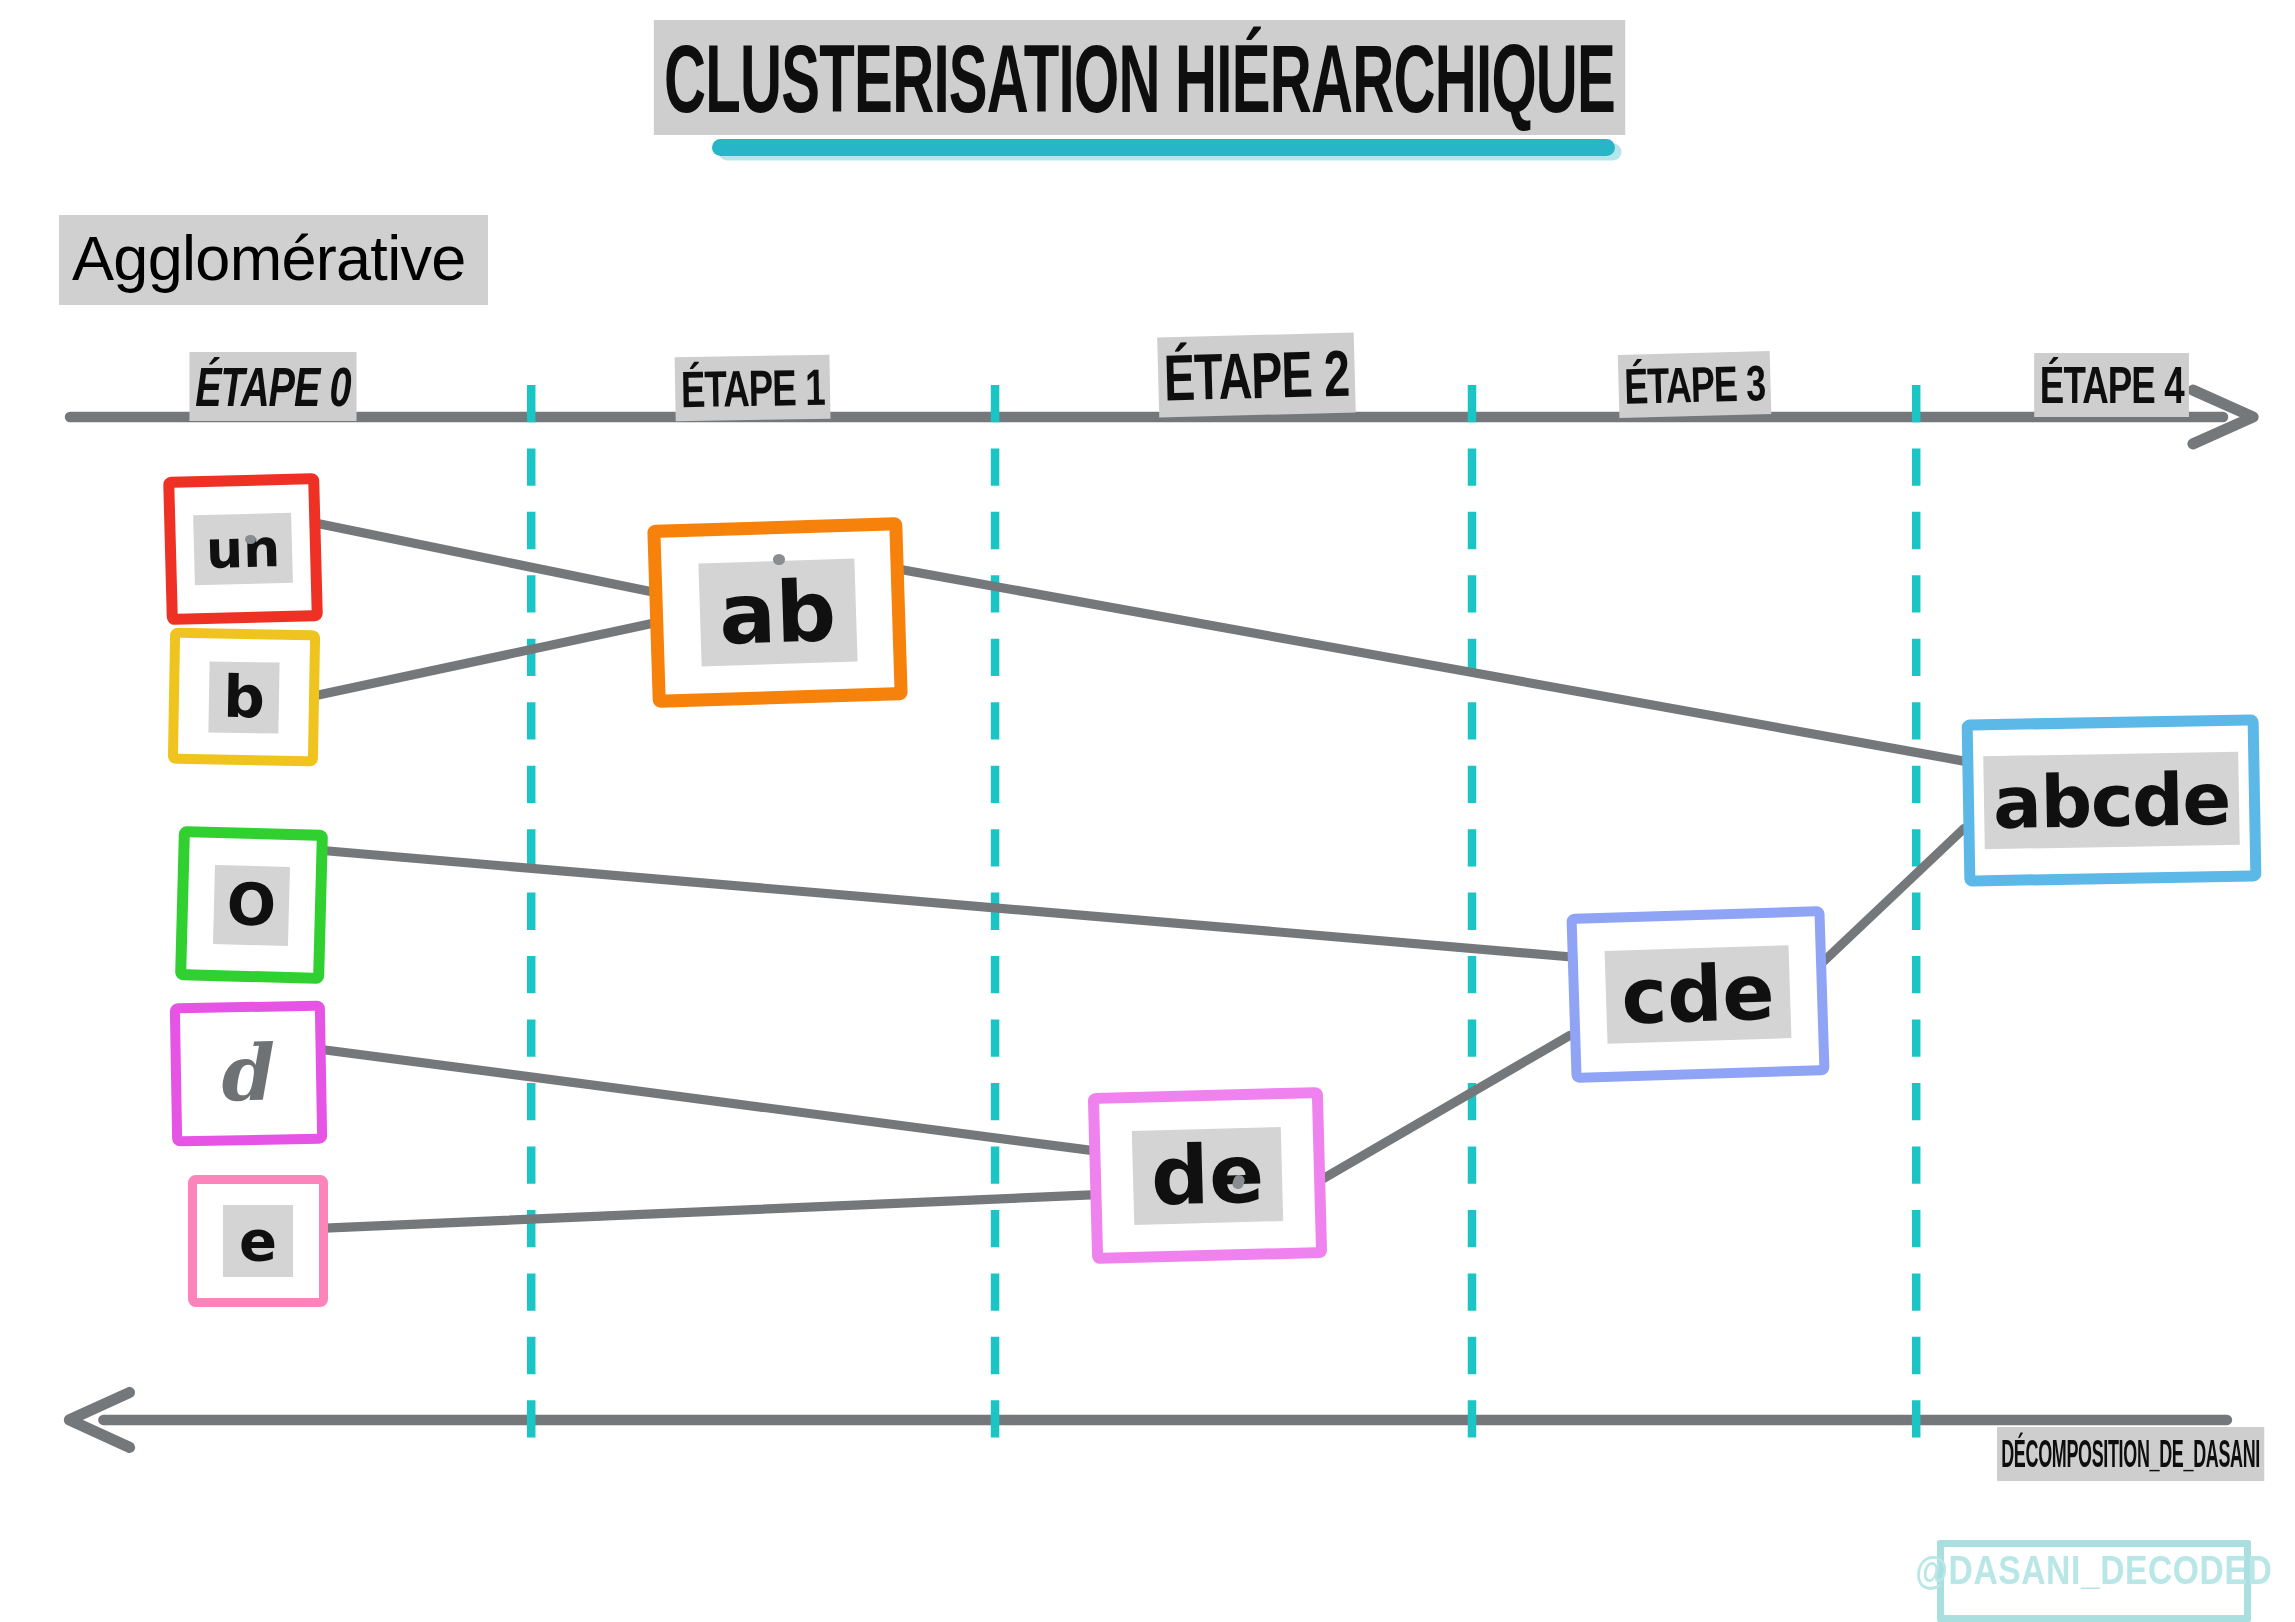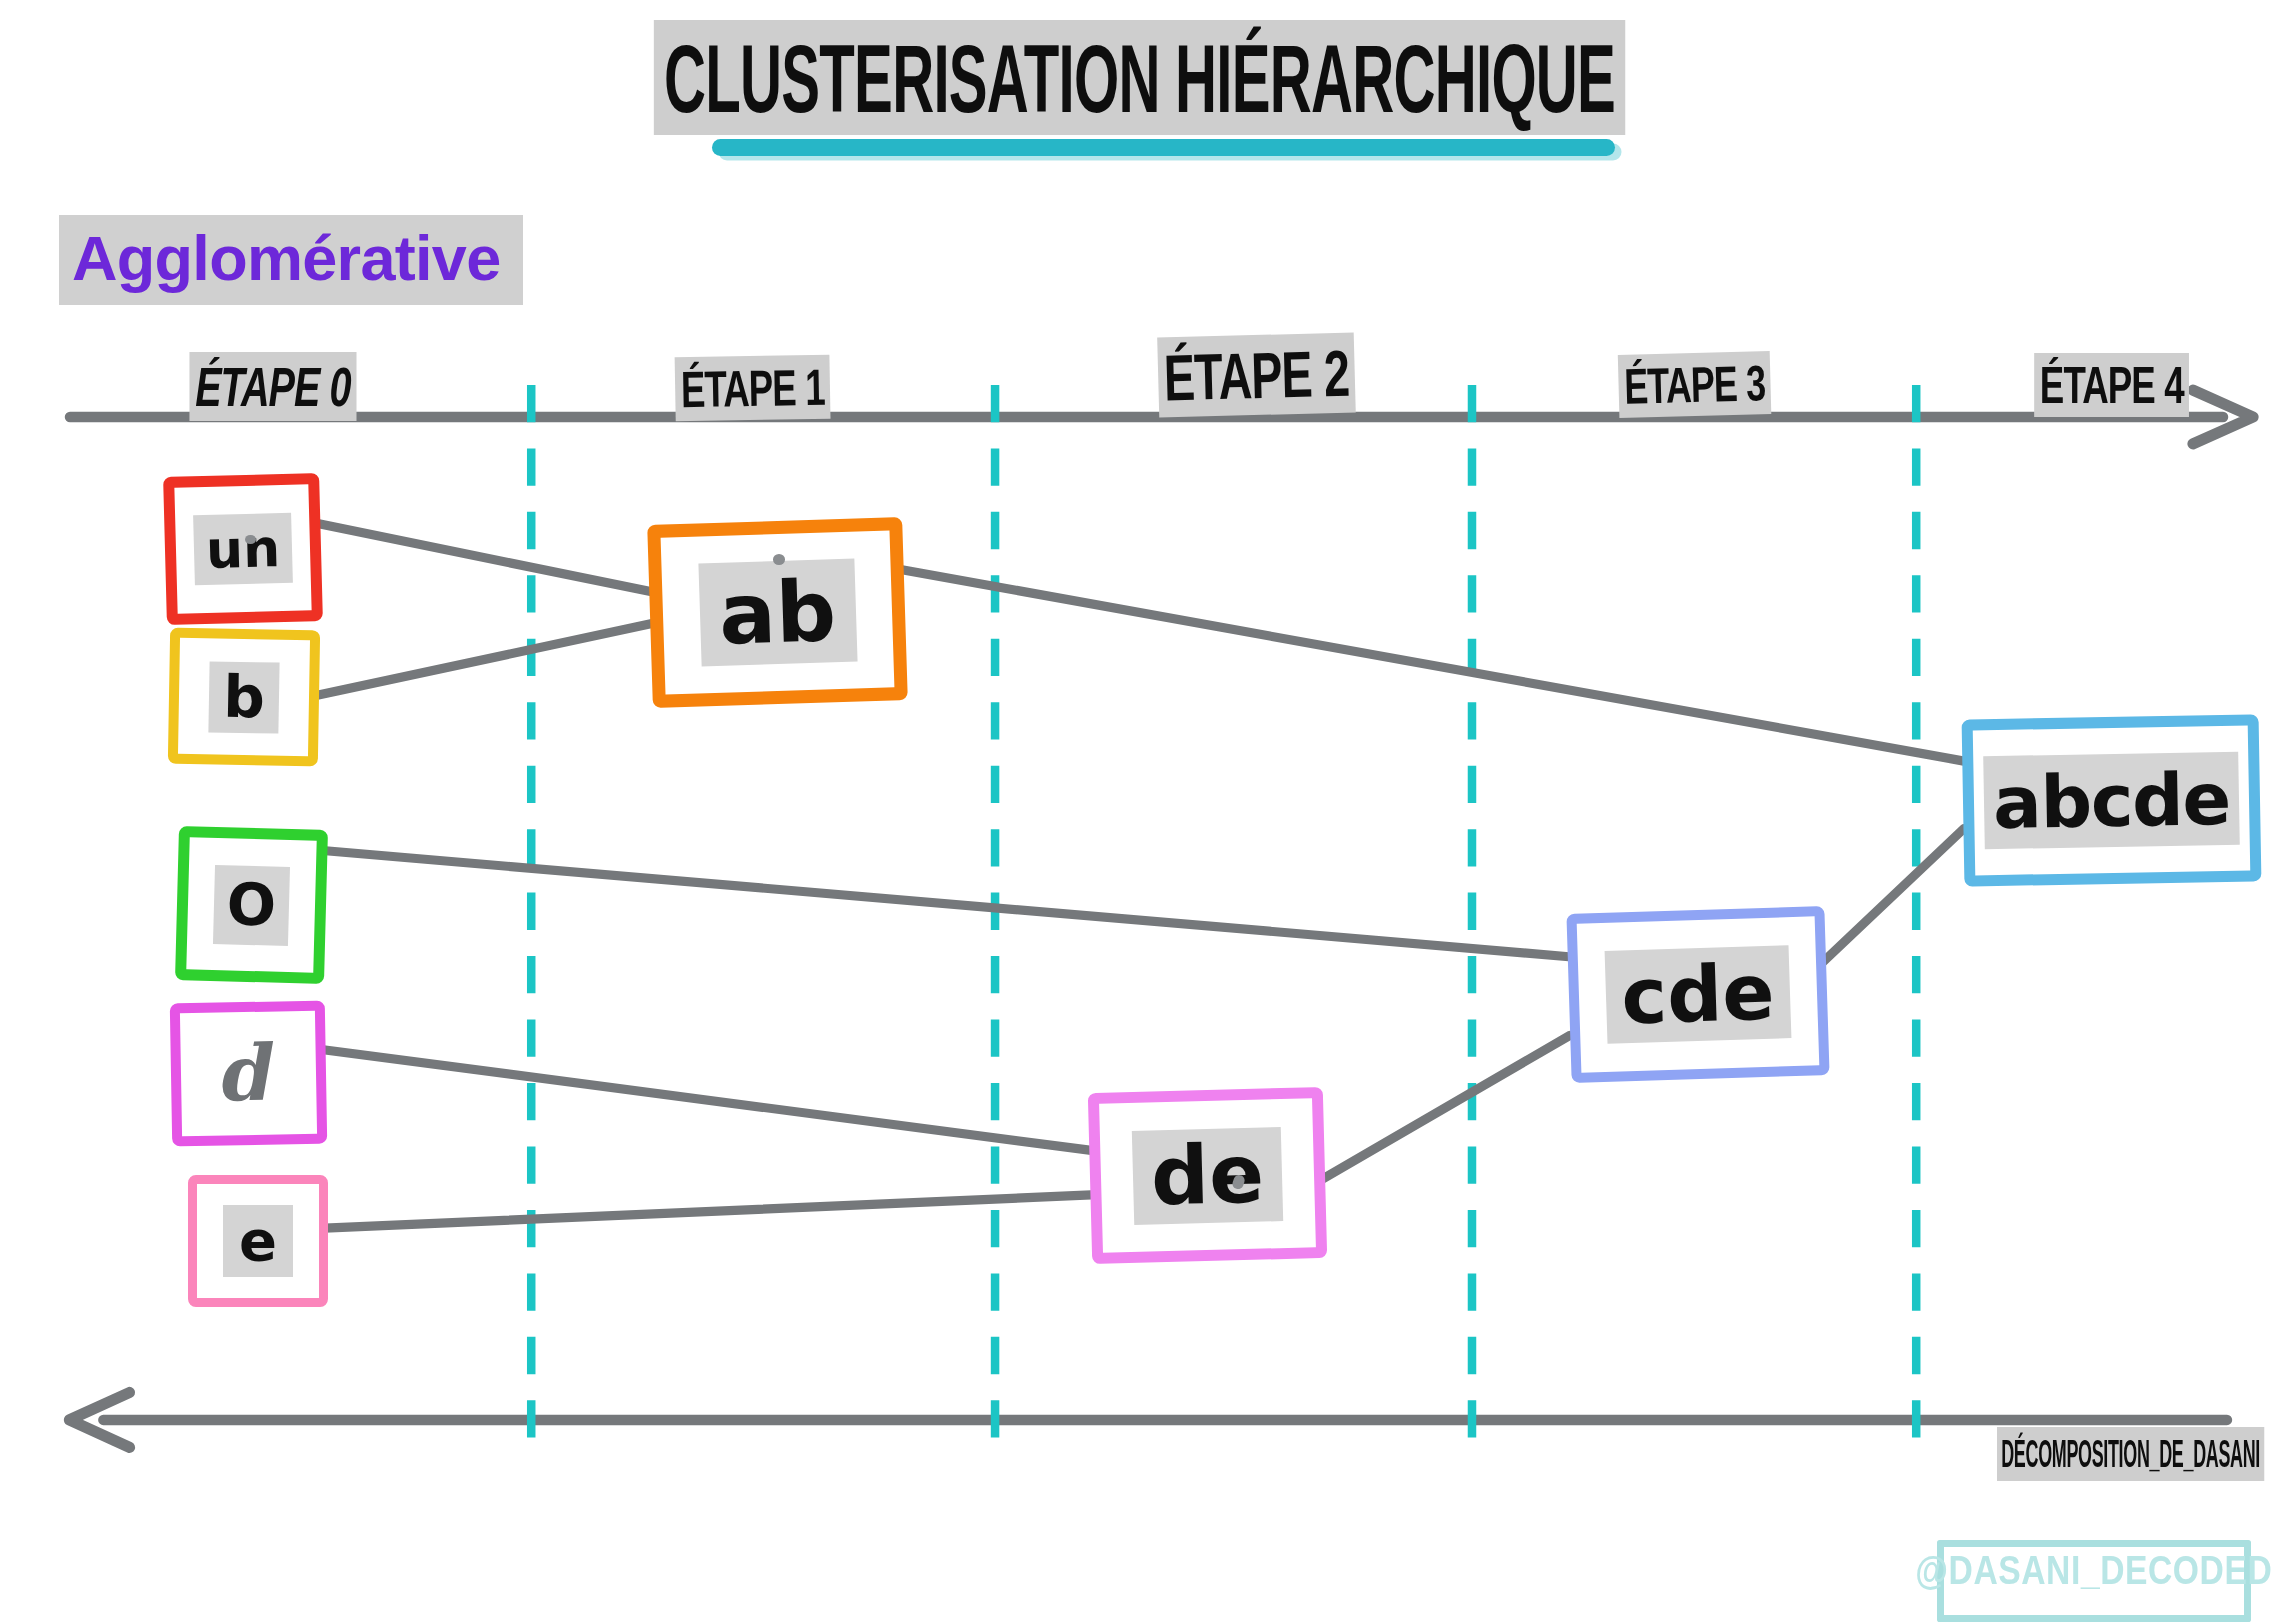--- a/index.html
+++ b/index.html
@@ -15,21 +15,21 @@
     white-space:nowrap;
   }
   
   .title-wrap{position:absolute;left:662px;top:19.6px;width:955px;height:115px;
     display:flex;justify-content:center;z-index:4;}
   .title-wrap .cond{font-size:97px;transform:scaleX(0.60);padding:3.9px 17px;}
   .title-underline{position:absolute;left:712px;top:139px;width:903px;height:17px;
     border-radius:9.2px;background:#27b6c7;box-shadow:6.5px 4.6px 0 rgba(39,182,199,.35);z-index:4;}
   
   .subtitle{position:absolute;left:59px;top:215px;z-index:4;background:#d0d0d0;
-    padding:6.5px 22px 11.8px 13px;font-size:63px;font-weight:700;color:#6d28d9;letter-spacing:-0.7px;}
+    padding:6.5px 22px 11.8px 13px;font-size:63px;font-weight:400;color:#000000;letter-spacing:-0.7px;}
   
   .stage{position:absolute;z-index:4;}
   .stage .cond{transform:scaleX(0.72);padding:2.6px 7.9px;}
   #stage0{left:157px;top:352px;font-size:55px;font-style:italic;}
   #stage1{left:645px;top:356px;font-size:51px;transform:rotate(-1deg);}
   #stage2{left:1120px;top:335px;font-size:65px;transform:rotate(-1.5deg);}
   #stage3{left:1589px;top:353px;font-size:50px;transform:rotate(-1.5deg);}
   #stage4{left:2004px;top:353px;font-size:51px;}
   
   .cbox{position:absolute;z-index:2;background:#ffffff;display:flex;

